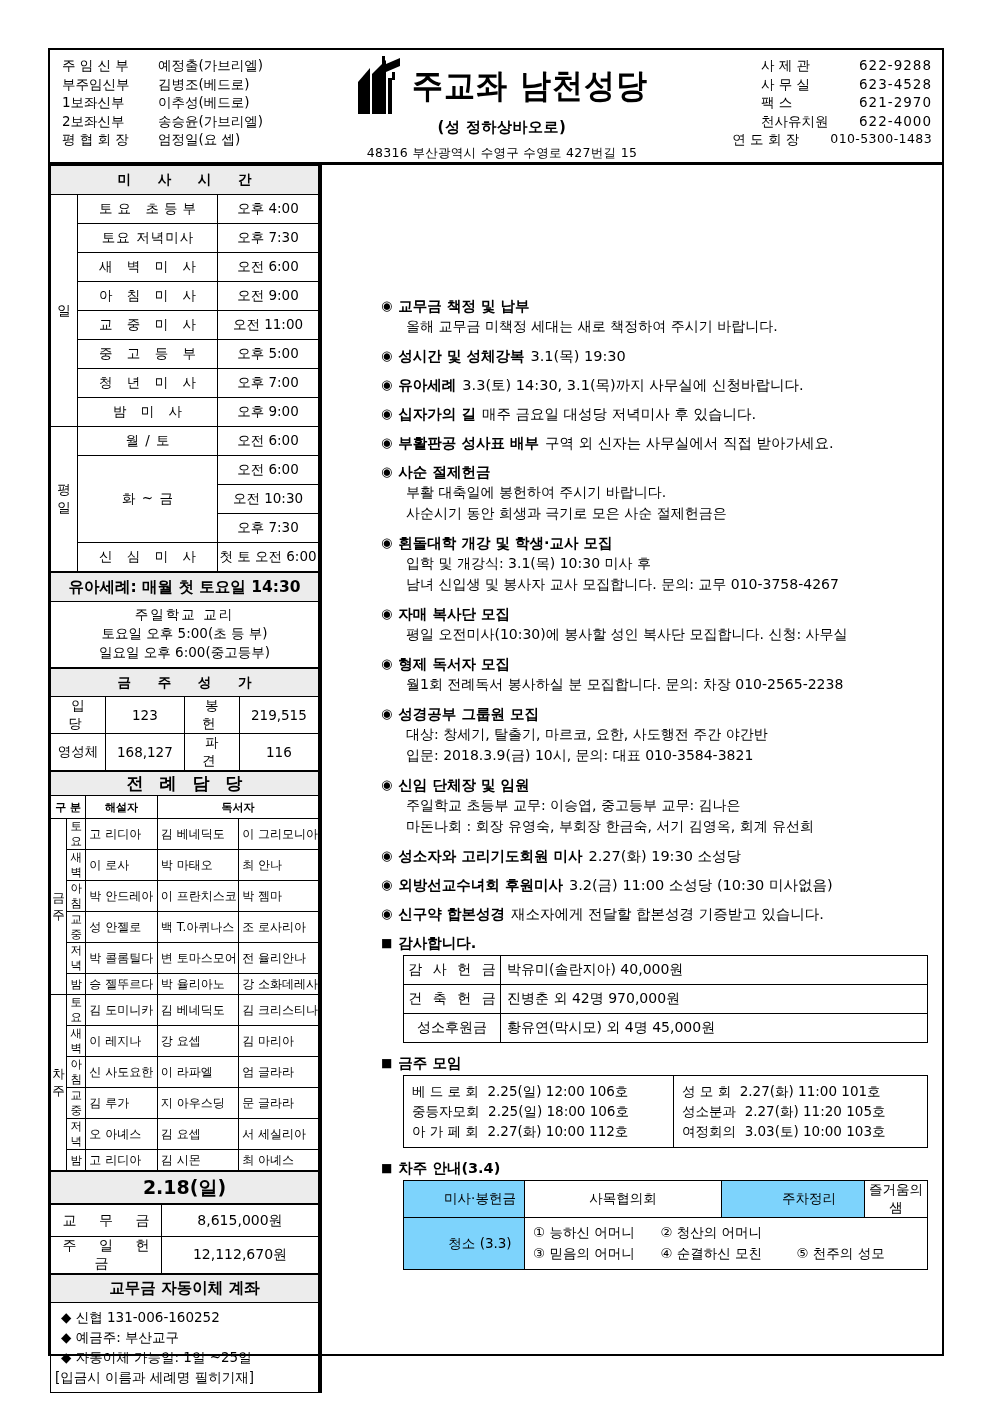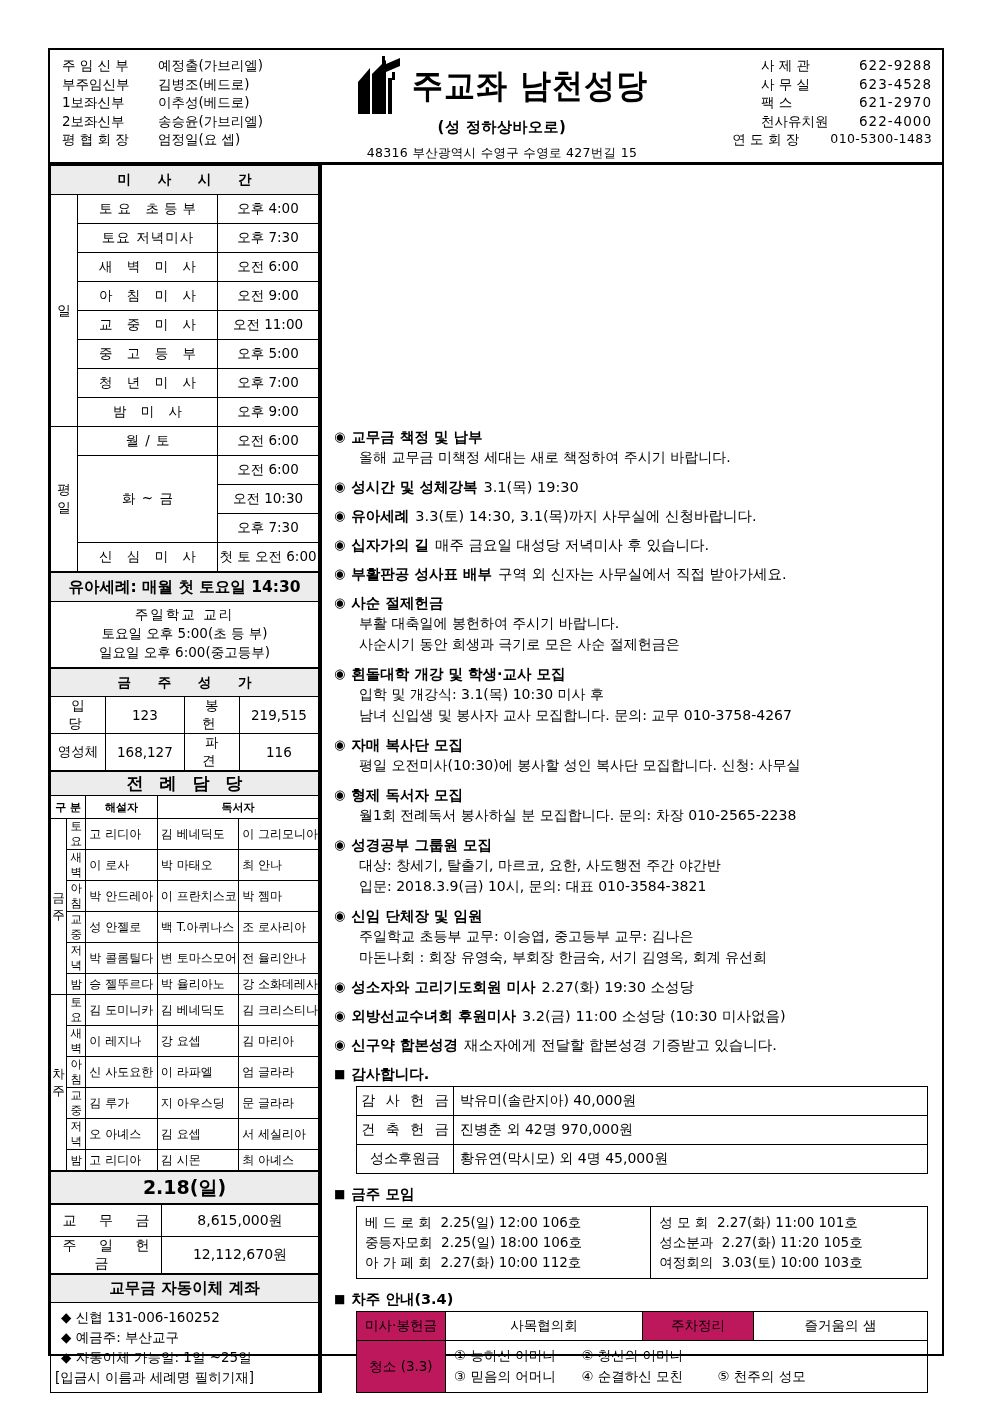--- a/index.html
+++ b/index.html
@@ -56,21 +56,21 @@
     width:260px;flex:0 0 260px;
     padding:6px 10px 0 0;box-sizing:border-box;
     text-align:right;
   }
   .tel-line{display:flex;justify-content:flex-end;font-size:13.5px;line-height:18.5px;white-space:nowrap;}
   .tel-lbl{width:92px;display:flex;justify-content:space-between;}
   .tel-num{margin-left:6px;letter-spacing:1px;}
   .tel-num.sm{font-size:12.5px;letter-spacing:0.4px;}
 
   
-  .body{display:flex;flex:1 1 auto;align-items:flex-end;}
+  .body{display:flex;flex:1 1 auto;align-items:center;gap:47px;}
   .col-left{
     width:272px;flex:0 0 272px;
     border-right:3px solid #000;
     box-sizing:border-box;
   }
   .col-right{flex:1 1 auto;padding:8px 10px 0 12px;box-sizing:border-box;}
 
   
   table{border-collapse:collapse;width:100%;}
   td,th{border:1px solid #000;padding:0;font-weight:normal;}
@@ -154,21 +154,21 @@
   .thanks .val{padding-left:6px;}
 
   
   .meet{margin:2px 0 10px 22px;width:calc(100% - 26px);}
   .meet td{vertical-align:top;padding:5px 0 6px 8px;font-size:13.5px;line-height:20px;white-space:pre;}
   .meet td.right{border-left:1px solid #000;}
 
   
   .next{margin:2px 0 0 22px;width:calc(100% - 26px);}
   .next td{font-size:13.5px;text-align:center;height:28px;}
-  .next .shade{background:#be185d;}
+  .next .shade{background:#7dd3fc;padding-left:32px;}
   .next .c1{width:88px;}
   .next .c2{width:196px;}
   .next .c3{width:110px;}
   .next .duty{text-align:left;padding:4px 0 5px 8px;line-height:21px;white-space:pre;height:auto;}
 </style>
 </head>
 <body>
 
 <div class="page">
   <div class="frame">

